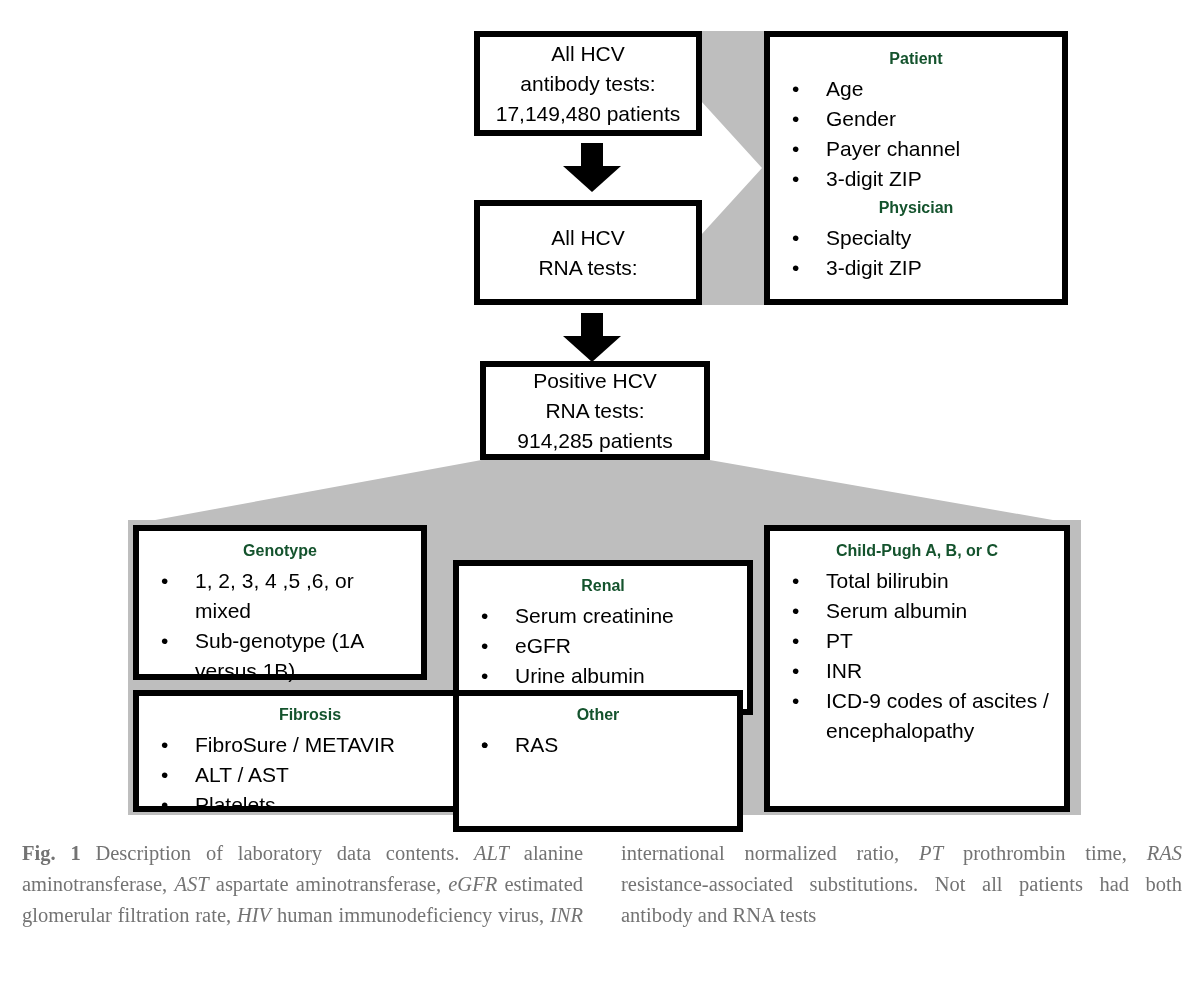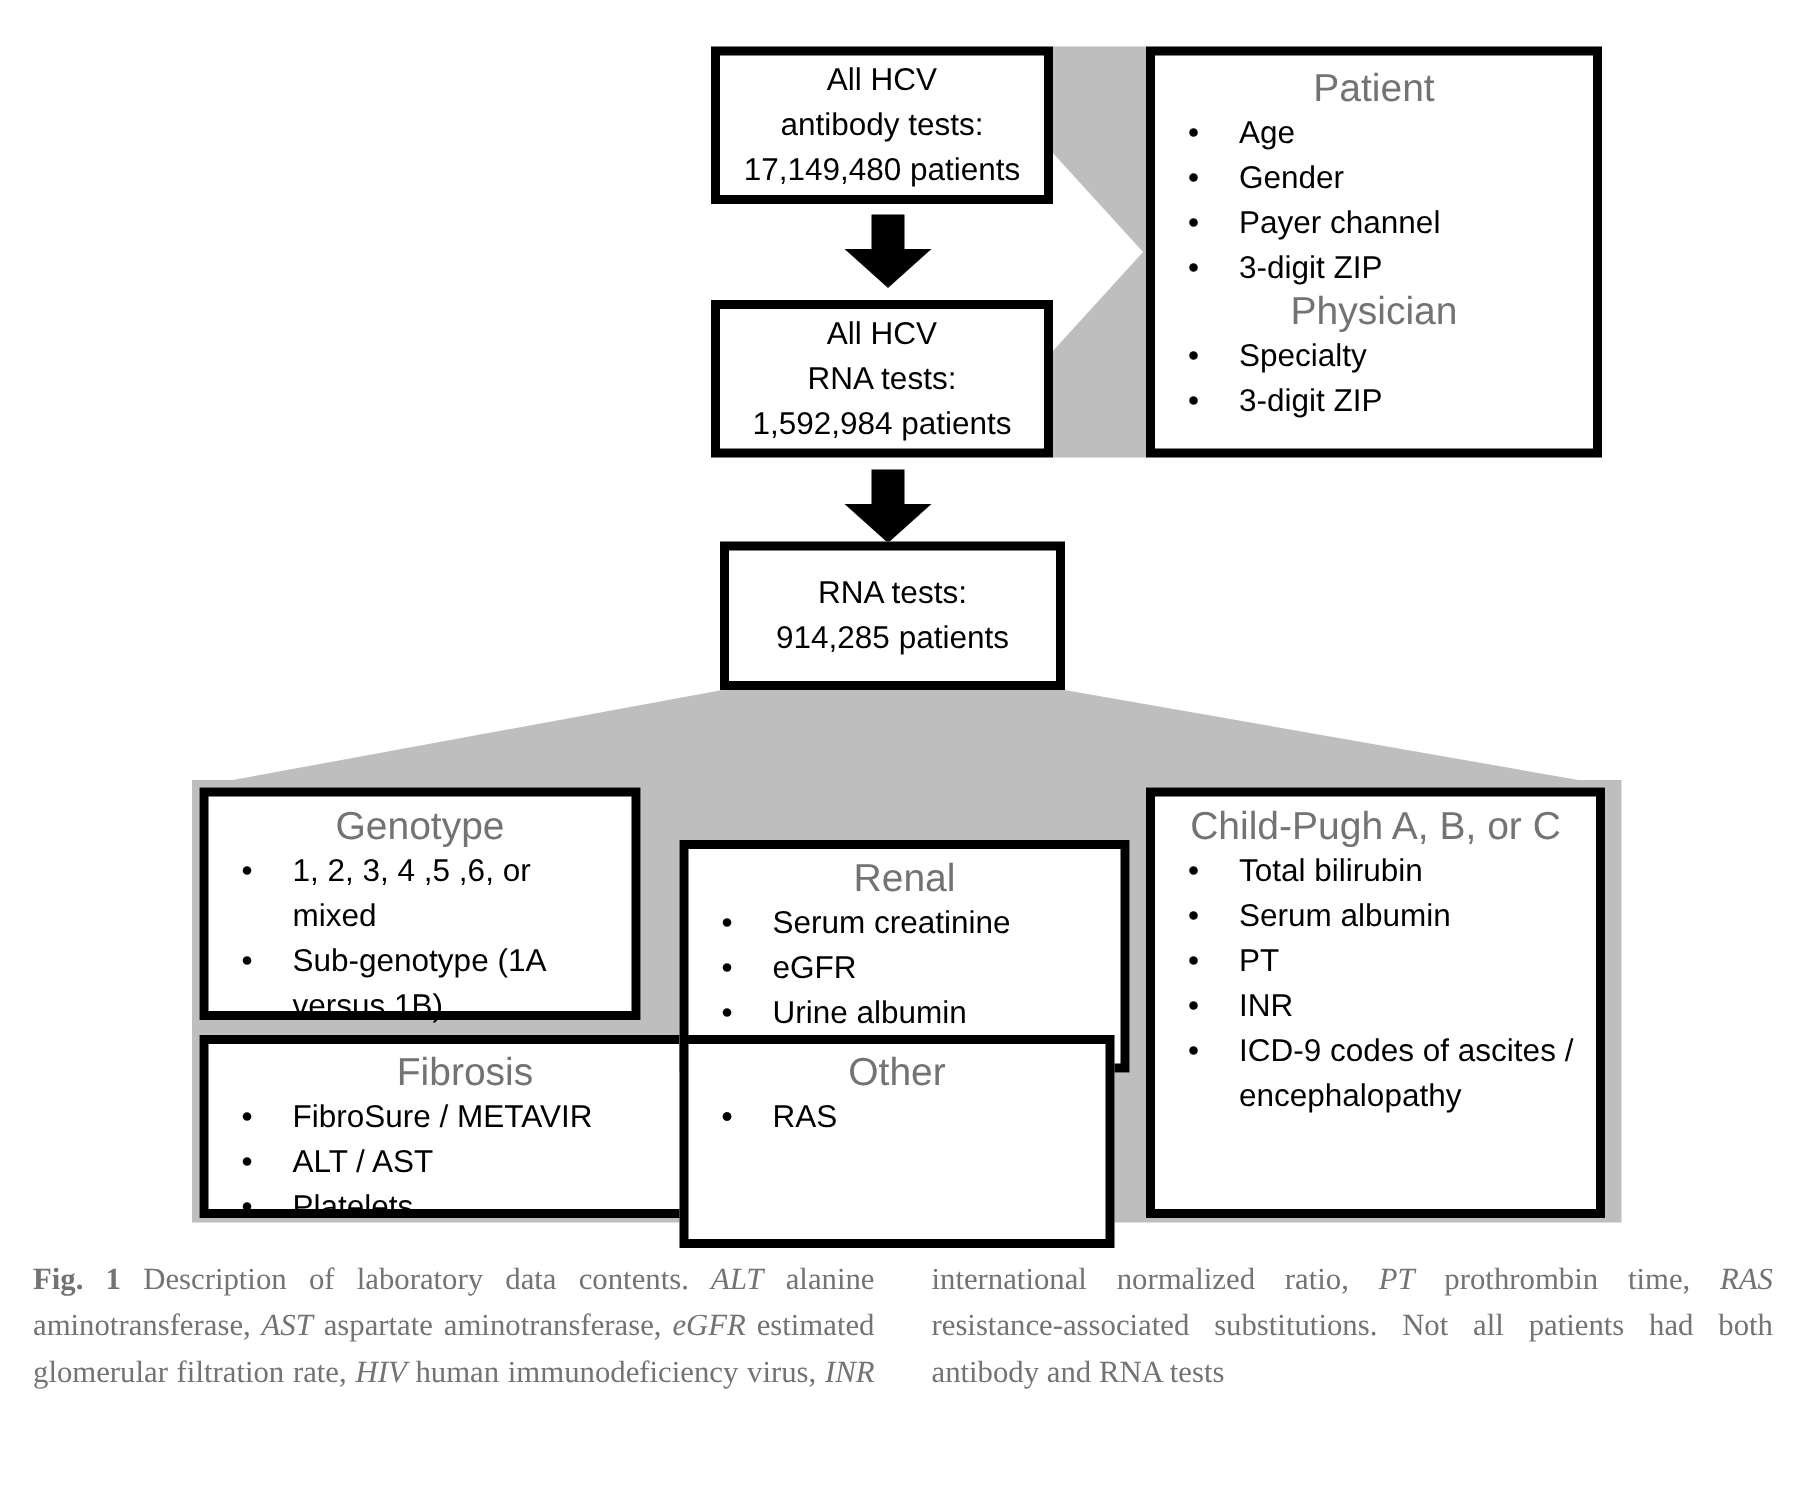--- a/index.html
+++ b/index.html
@@ -38,25 +38,25 @@
     box-sizing: border-box;
   }
 
   .box-inner {
     padding: 6px 10px 6px 10px;
     box-sizing: border-box;
     height: 100%;
   }
 
   .box-title {
-    font-weight: normal;
-    font-size: 26px;
+    font-weight: bold;
+    font-size: 16px;
     text-align: center;
     line-height: 27px;
-    color: #737373;
+    color: #14532d;
   }
 
   .center-text {
     text-align: center;
     font-size: 21px;
     line-height: 30px;
     color: #000;
   }
 
   ul.blist {
@@ -126,26 +126,26 @@
       <div class="center-text">All HCV</div>
       <div class="center-text">antibody tests:</div>
       <div class="center-text">17,149,480 patients</div>
     </div>
   </div>
 
   <div class="box" style="left:474px; top:200px; width:228px; height:105px;">
     <div class="box-inner" style="display:flex;flex-direction:column;justify-content:center;">
       <div class="center-text">All HCV</div>
       <div class="center-text">RNA tests:</div>
-      <div class="center-text">1,592,984 patients</div>
     </div>
   </div>
 
   <div class="box" style="left:480px; top:361px; width:230px; height:99px;">
     <div class="box-inner" style="display:flex;flex-direction:column;justify-content:center;">
+      <div class="center-text">Positive HCV</div>
       <div class="center-text">RNA tests:</div>
       <div class="center-text">914,285 patients</div>
     </div>
   </div>
 
   <div class="box" style="left:764px; top:31px; width:304px; height:274px;">
     <div class="box-inner" style="padding-top:8px;">
       <div class="box-title">Patient</div>
       <ul class="blist">
         <li><span class="bullet">•</span><span>Age</span></li>

